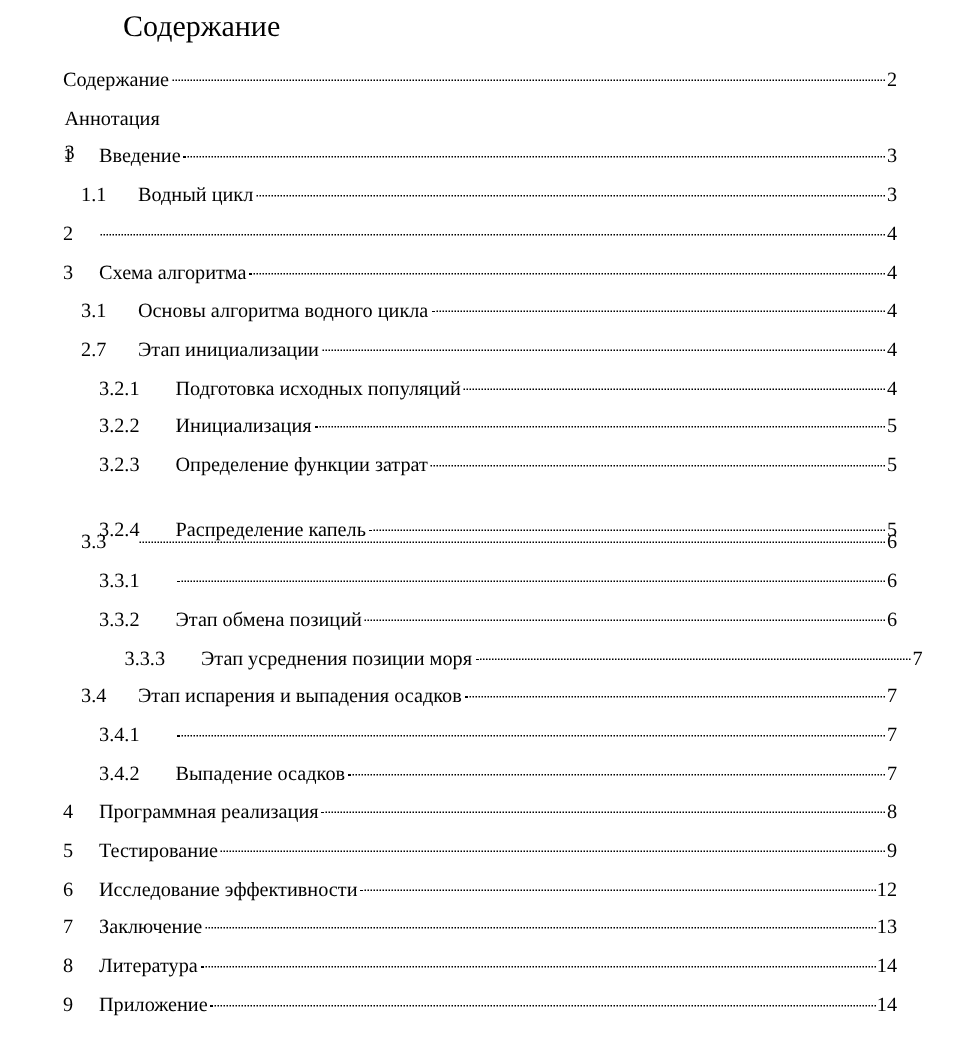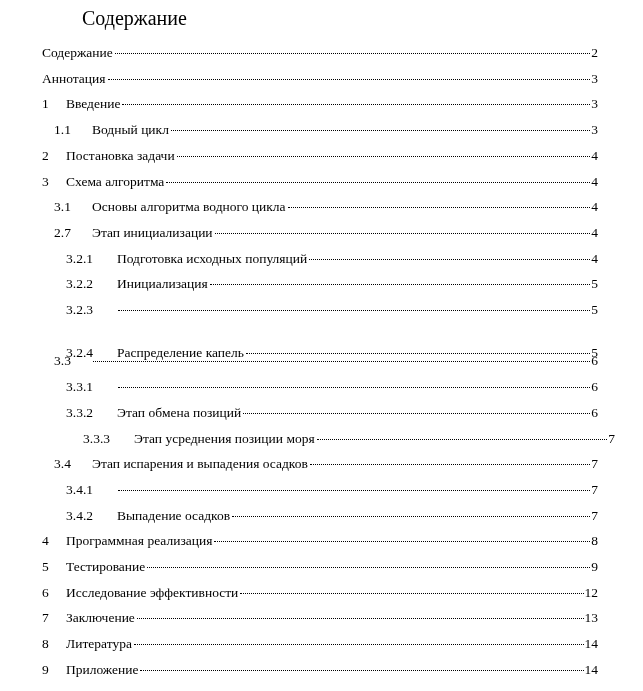--- a/index.html
+++ b/index.html
@@ -63,40 +63,39 @@
 <body>
 
 <div class="toc-title">Содержание</div>
 
 <div class="toc-list" id="toc-list">
     <div class="toc-row" style="top: 0px; left: 42px; width: 556px;">
       <span class="toc-text">Содержание</span>
       <span class="toc-leader"></span>
       <span class="toc-page">2</span>
     </div>
-    <div class="toc-row" style="top: 26px; left: 42px; width: 556px;">
+    <div class="toc-row" style="top: 26px; left: 42px; width: 556px; flex-direction: column;">
       <span class="toc-text">Аннотация</span>
       <span class="toc-leader"></span>
       <span class="toc-page">3</span>
     </div>
     <div class="toc-row" style="top: 51px; left: 42px; width: 556px;">
       <span class="toc-num" style="width: 24px;">1</span>
       <span class="toc-text">Введение</span>
       <span class="toc-leader"></span>
       <span class="toc-page">3</span>
     </div>
     <div class="toc-row" style="top: 77px; left: 54px; width: 544px; font-family: Liberation Serif, serif;">
       <span class="toc-num" style="width: 38px;">1.1</span>
       <span class="toc-text">Водный цикл</span>
       <span class="toc-leader"></span>
       <span class="toc-page">3</span>
     </div>
     <div class="toc-row" style="top: 103px; left: 42px; width: 556px;">
       <span class="toc-num" style="width: 24px;">2</span>
-      <span class="toc-text">Постановка задачи</span>
       <span class="toc-leader"></span>
       <span class="toc-page">4</span>
     </div>
     <div class="toc-row" style="top: 129px; left: 42px; width: 556px;">
       <span class="toc-num" style="width: 24px;">3</span>
       <span class="toc-text">Схема алгоритма</span>
       <span class="toc-leader"></span>
       <span class="toc-page">4</span>
     </div>
     <div class="toc-row" style="top: 154px; left: 54px; width: 544px;">
@@ -118,20 +117,21 @@
       <span class="toc-page">4</span>
     </div>
     <div class="toc-row" style="top: 231px; left: 66px; width: 532px;">
       <span class="toc-num" style="width: 51px;">3.2.2</span>
       <span class="toc-text">Инициализация</span>
       <span class="toc-leader"></span>
       <span class="toc-page">5</span>
     </div>
     <div class="toc-row" style="top: 257px; left: 66px; width: 532px;">
       <span class="toc-num" style="width: 51px;">3.2.3</span>
+      <span class="toc-text">Определение функции затрат</span>
       <span class="toc-leader"></span>
       <span class="toc-page">5</span>
     </div>
     <div class="toc-row" style="top: 300px; left: 66px; width: 532px;">
       <span class="toc-num" style="width: 51px;">3.2.4</span>
       <span class="toc-text">Распределение капель</span>
       <span class="toc-leader"></span>
       <span class="toc-page">5</span>
     </div>
     <div class="toc-row" style="top: 308px; left: 54px; width: 544px;">

